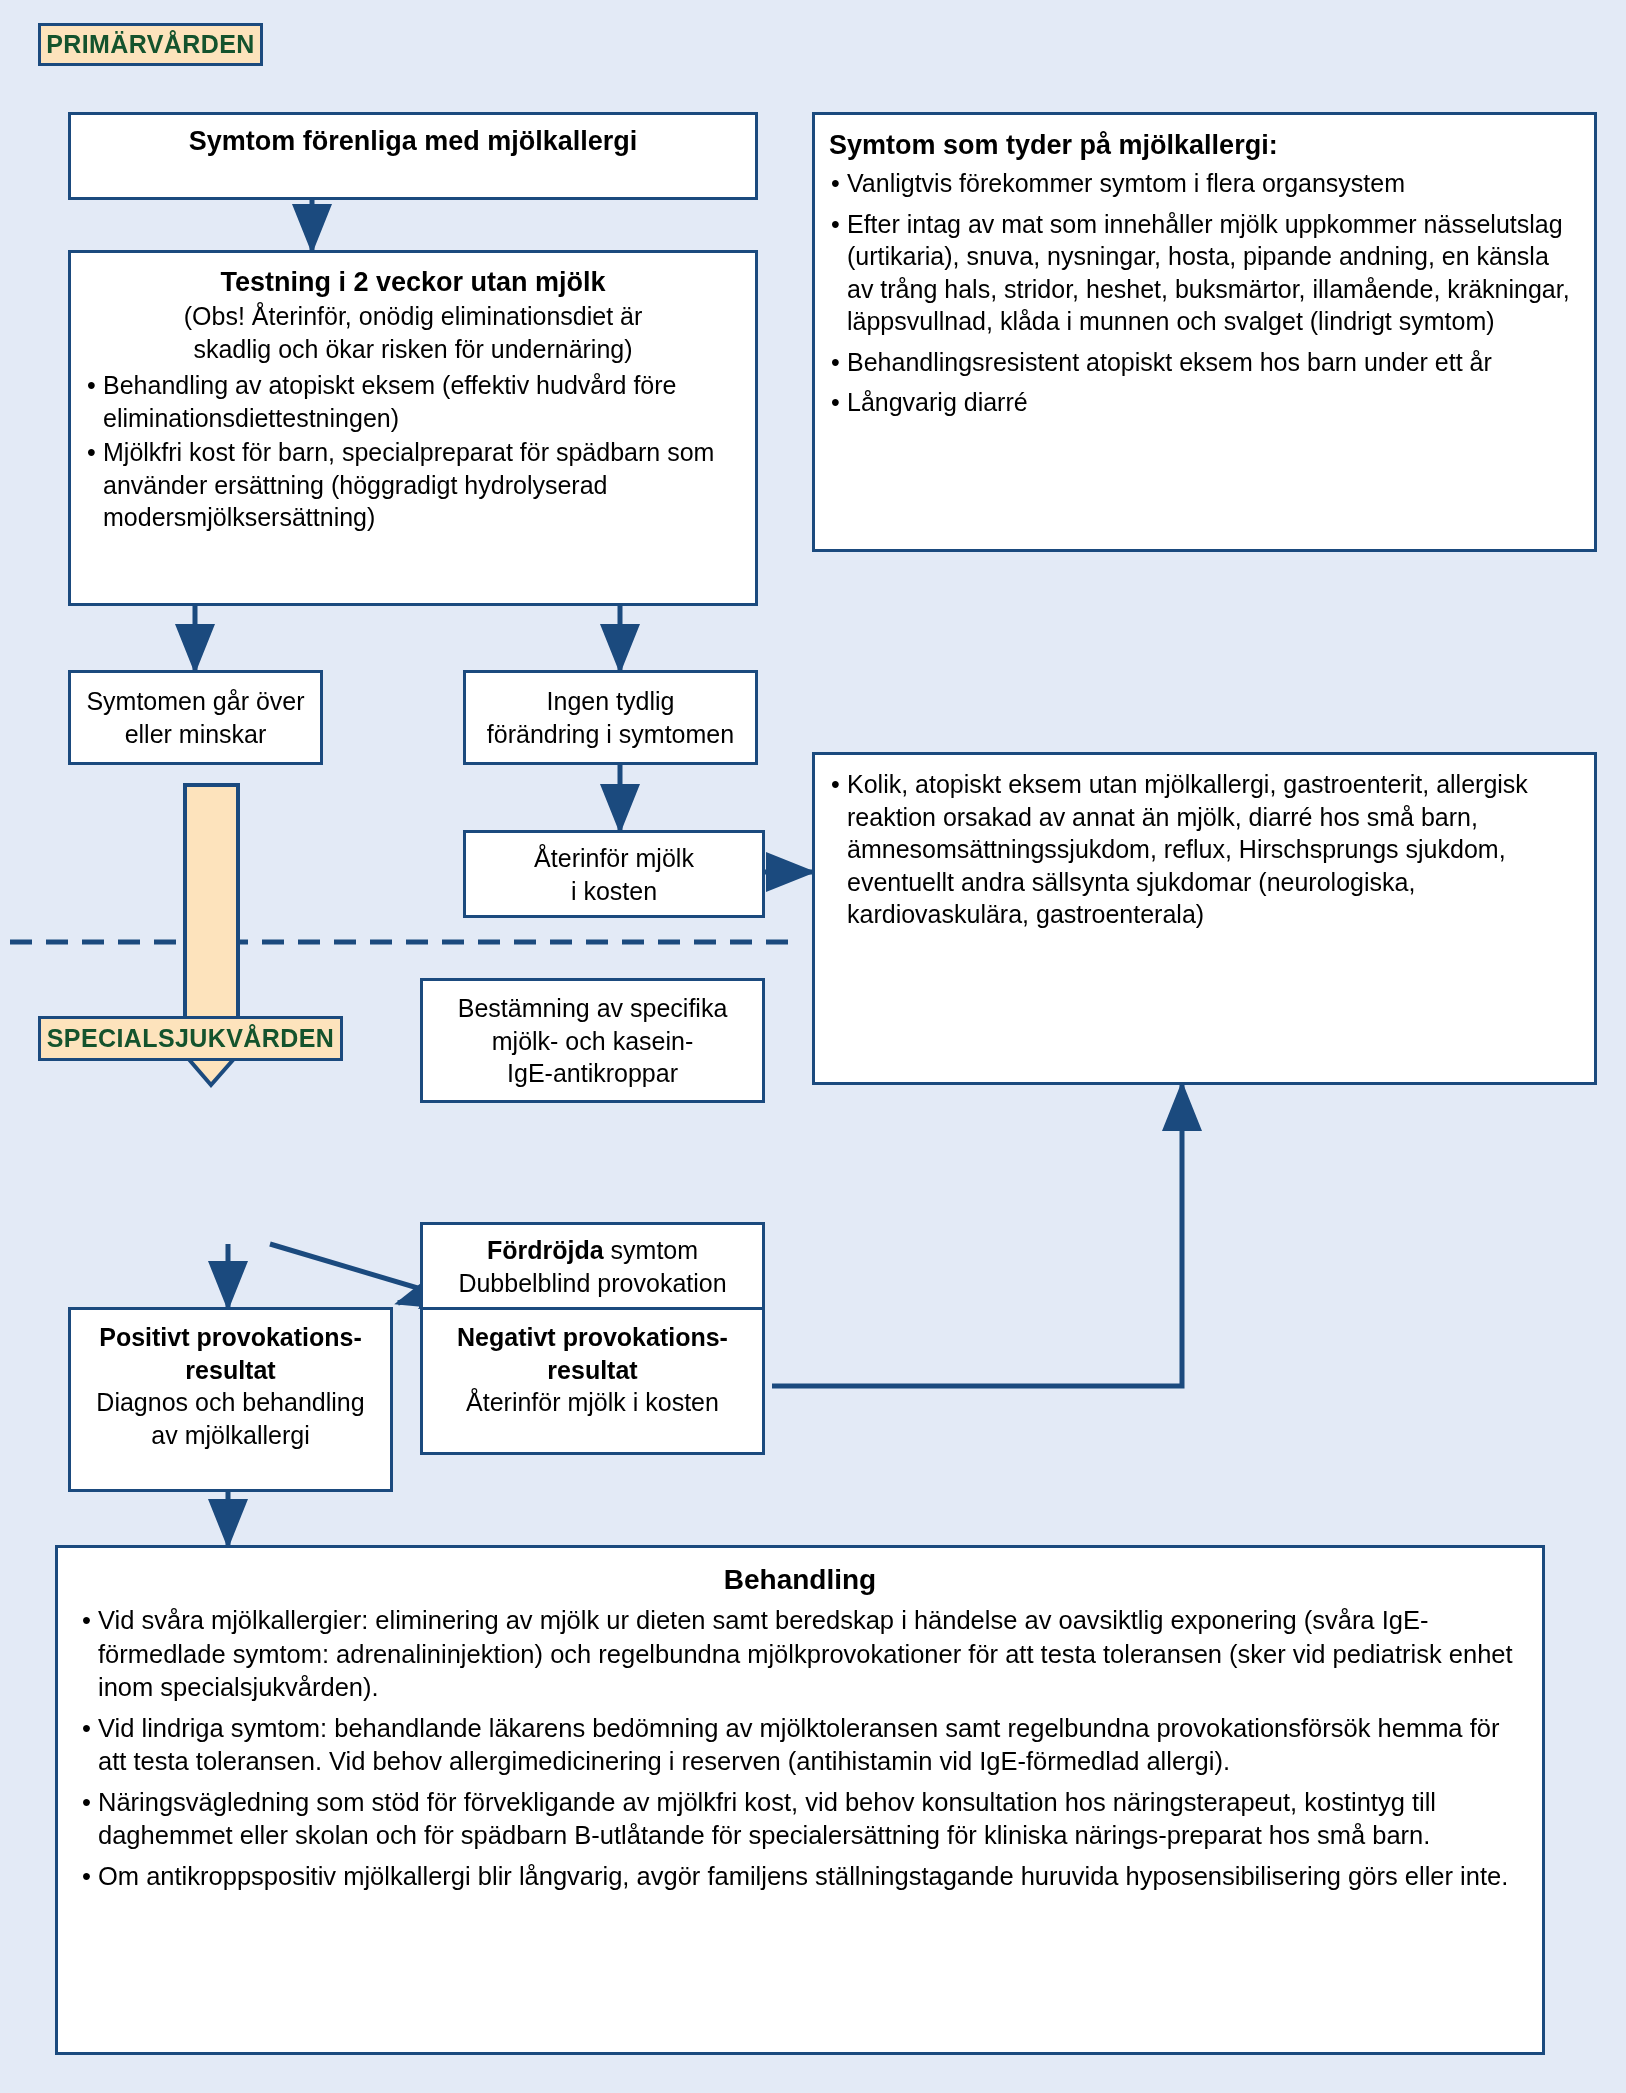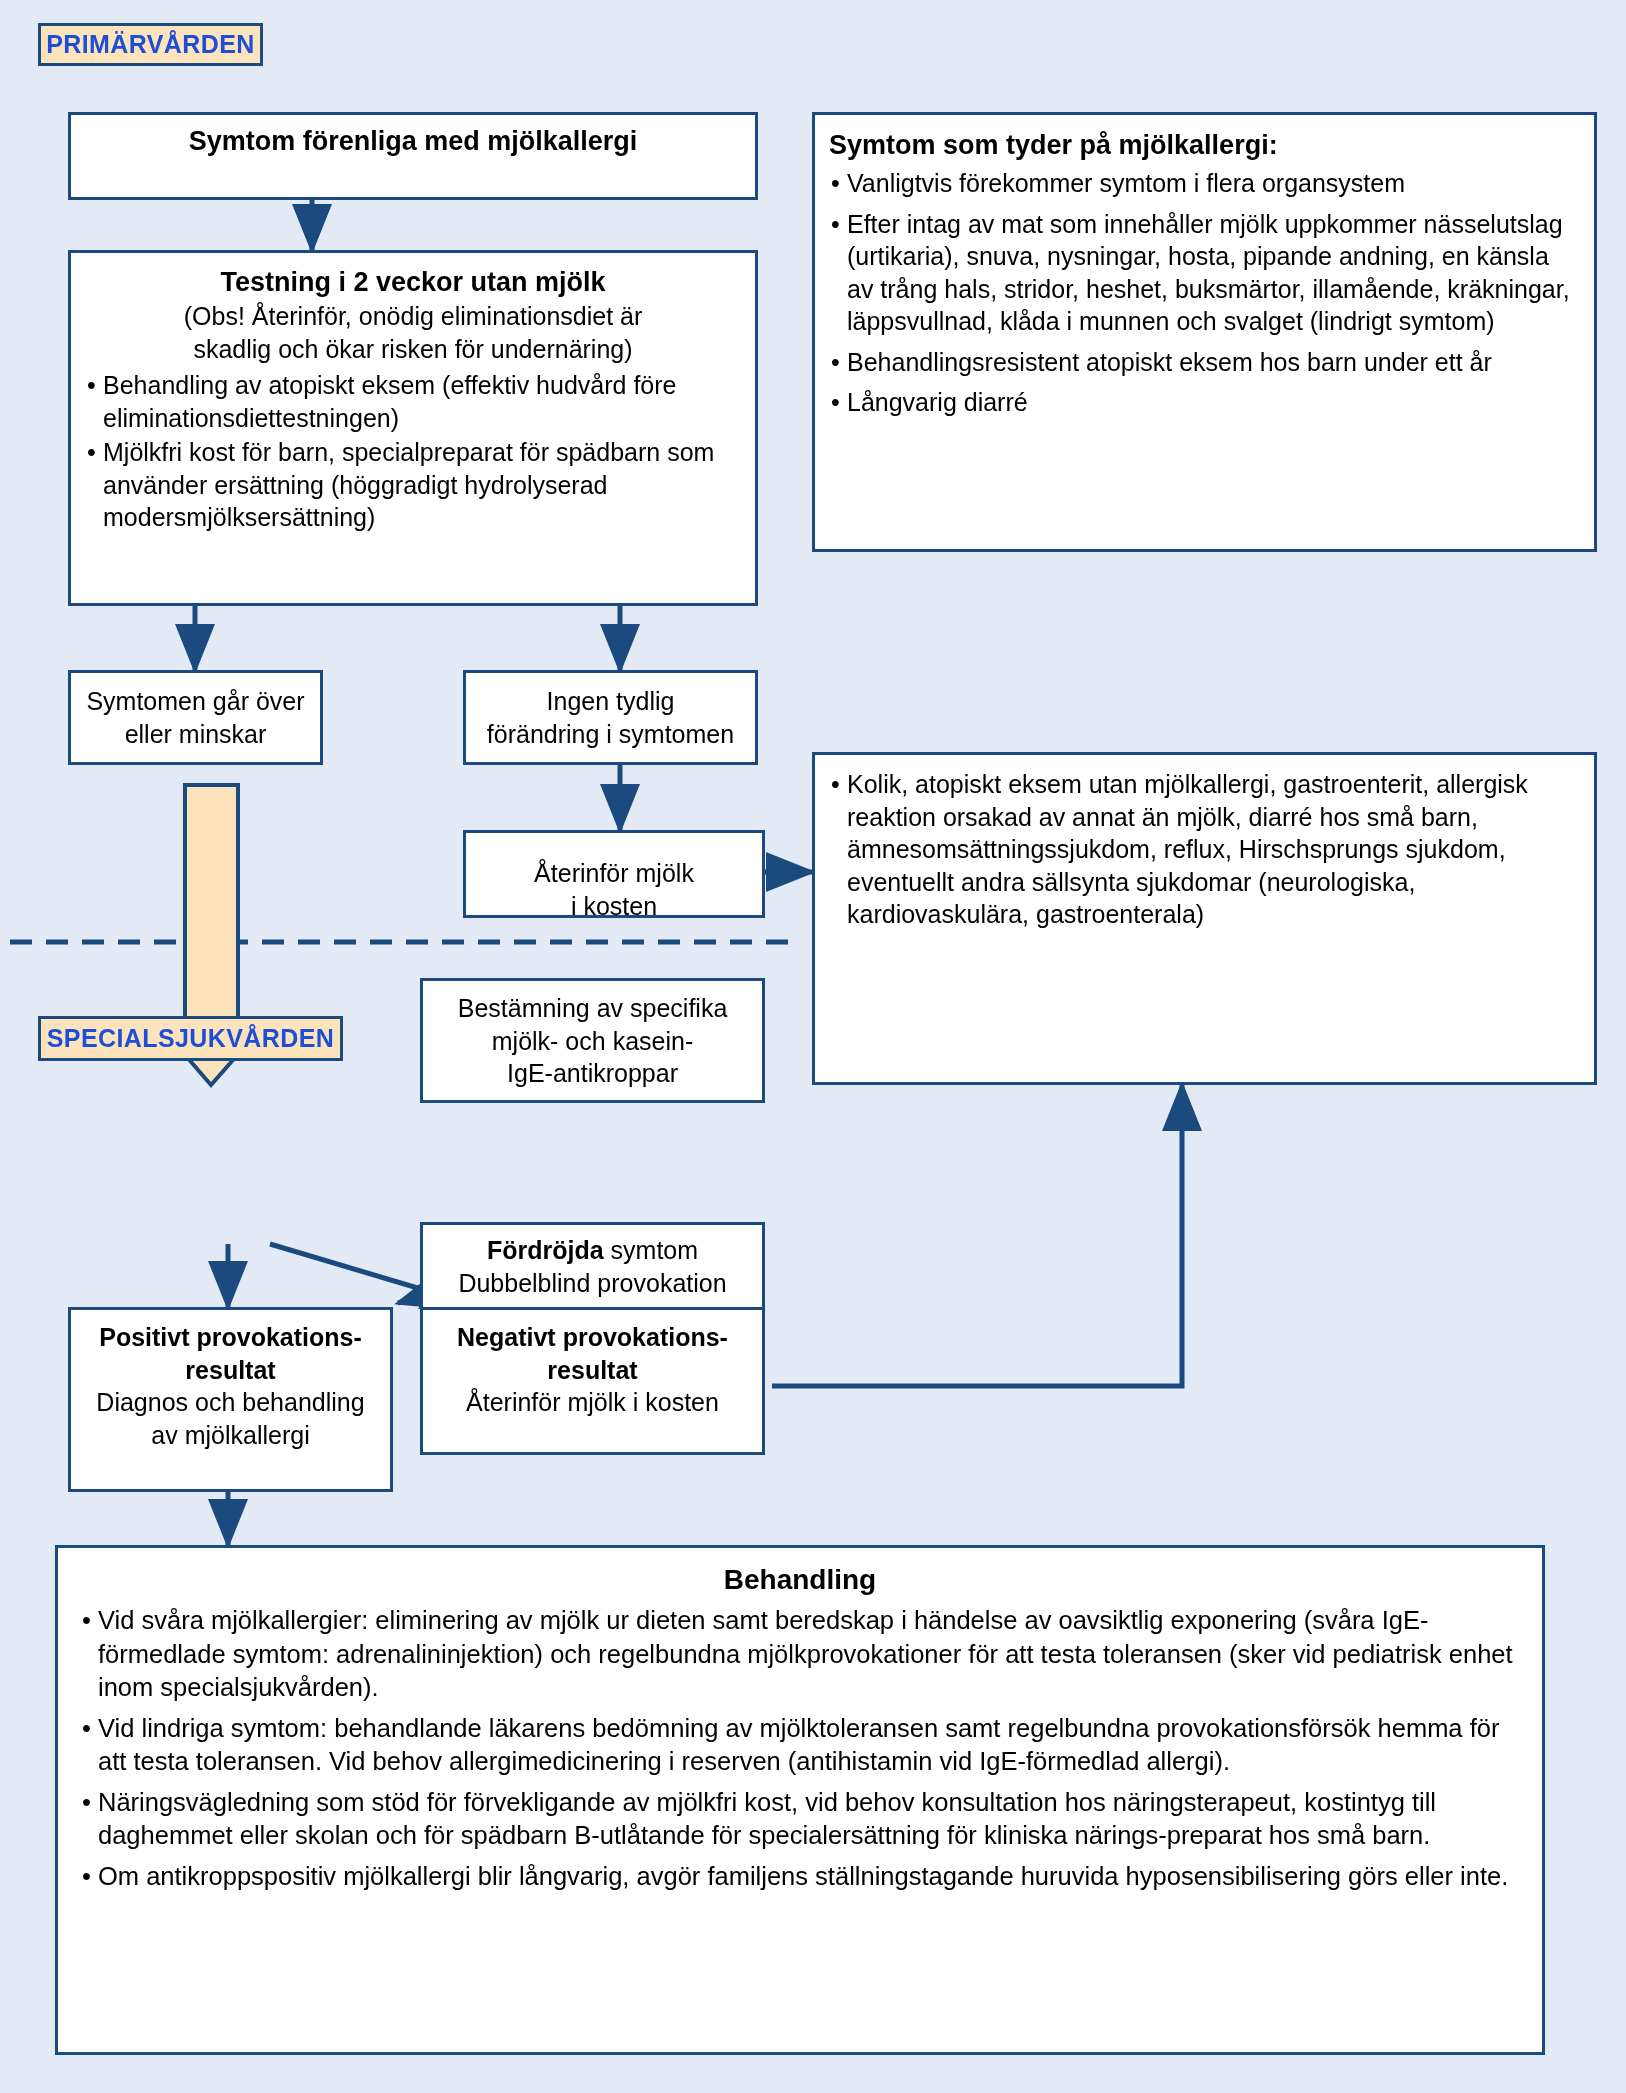--- a/index.html
+++ b/index.html
@@ -22,21 +22,21 @@
     line-height:1.30;
   }
   .tag{
     position:absolute;
     background:#fde3bc;
     border:3px solid #1b4a7e;
     box-sizing:border-box;
     font-weight:bold;
     letter-spacing:.4px;
     display:flex;align-items:center;justify-content:center;
-    color:#1d4ed8;
+    color:#14532d;
   }
   .ctr{text-align:center;}
   .hd{font-weight:bold;}
   .bullets{margin:0;padding:0;list-style:none;}
   .bullets li{
     position:relative;
     padding-left:18px;
     margin-bottom:2px;
   }
   .bullets li:before{
@@ -119,21 +119,21 @@
   </div>
 
   <div class="box ctr" style="left:463px;top:670px;width:295px;height:95px;">
     <div class="inner" style="padding-top:12px;font-size:25px;">
       <div>Ingen tydlig</div>
       <div>förändring i symtomen</div>
     </div>
   </div>
 
   <div class="box ctr" style="left:463px;top:830px;width:302px;height:88px;">
-    <div class="inner" style="padding-top:9px;font-size:25px;margin-top:15px;">
+    <div class="inner" style="padding-top:9px;font-size:25px;">
       <div>Återinför mjölk</div>
       <div>i kosten</div>
     </div>
   </div>
 
   <div class="box" style="left:812px;top:112px;width:785px;height:440px;">
     <div class="inner" style="padding-top:13px;">
       <div class="hd" style="font-size:27px;margin-bottom:4px;">Symtom som tyder på mjölkallergi:</div>
       <ul class="bullets tight" style="font-size:25px;">
         <li>Vanligtvis förekommer symtom i flera organsystem</li>

